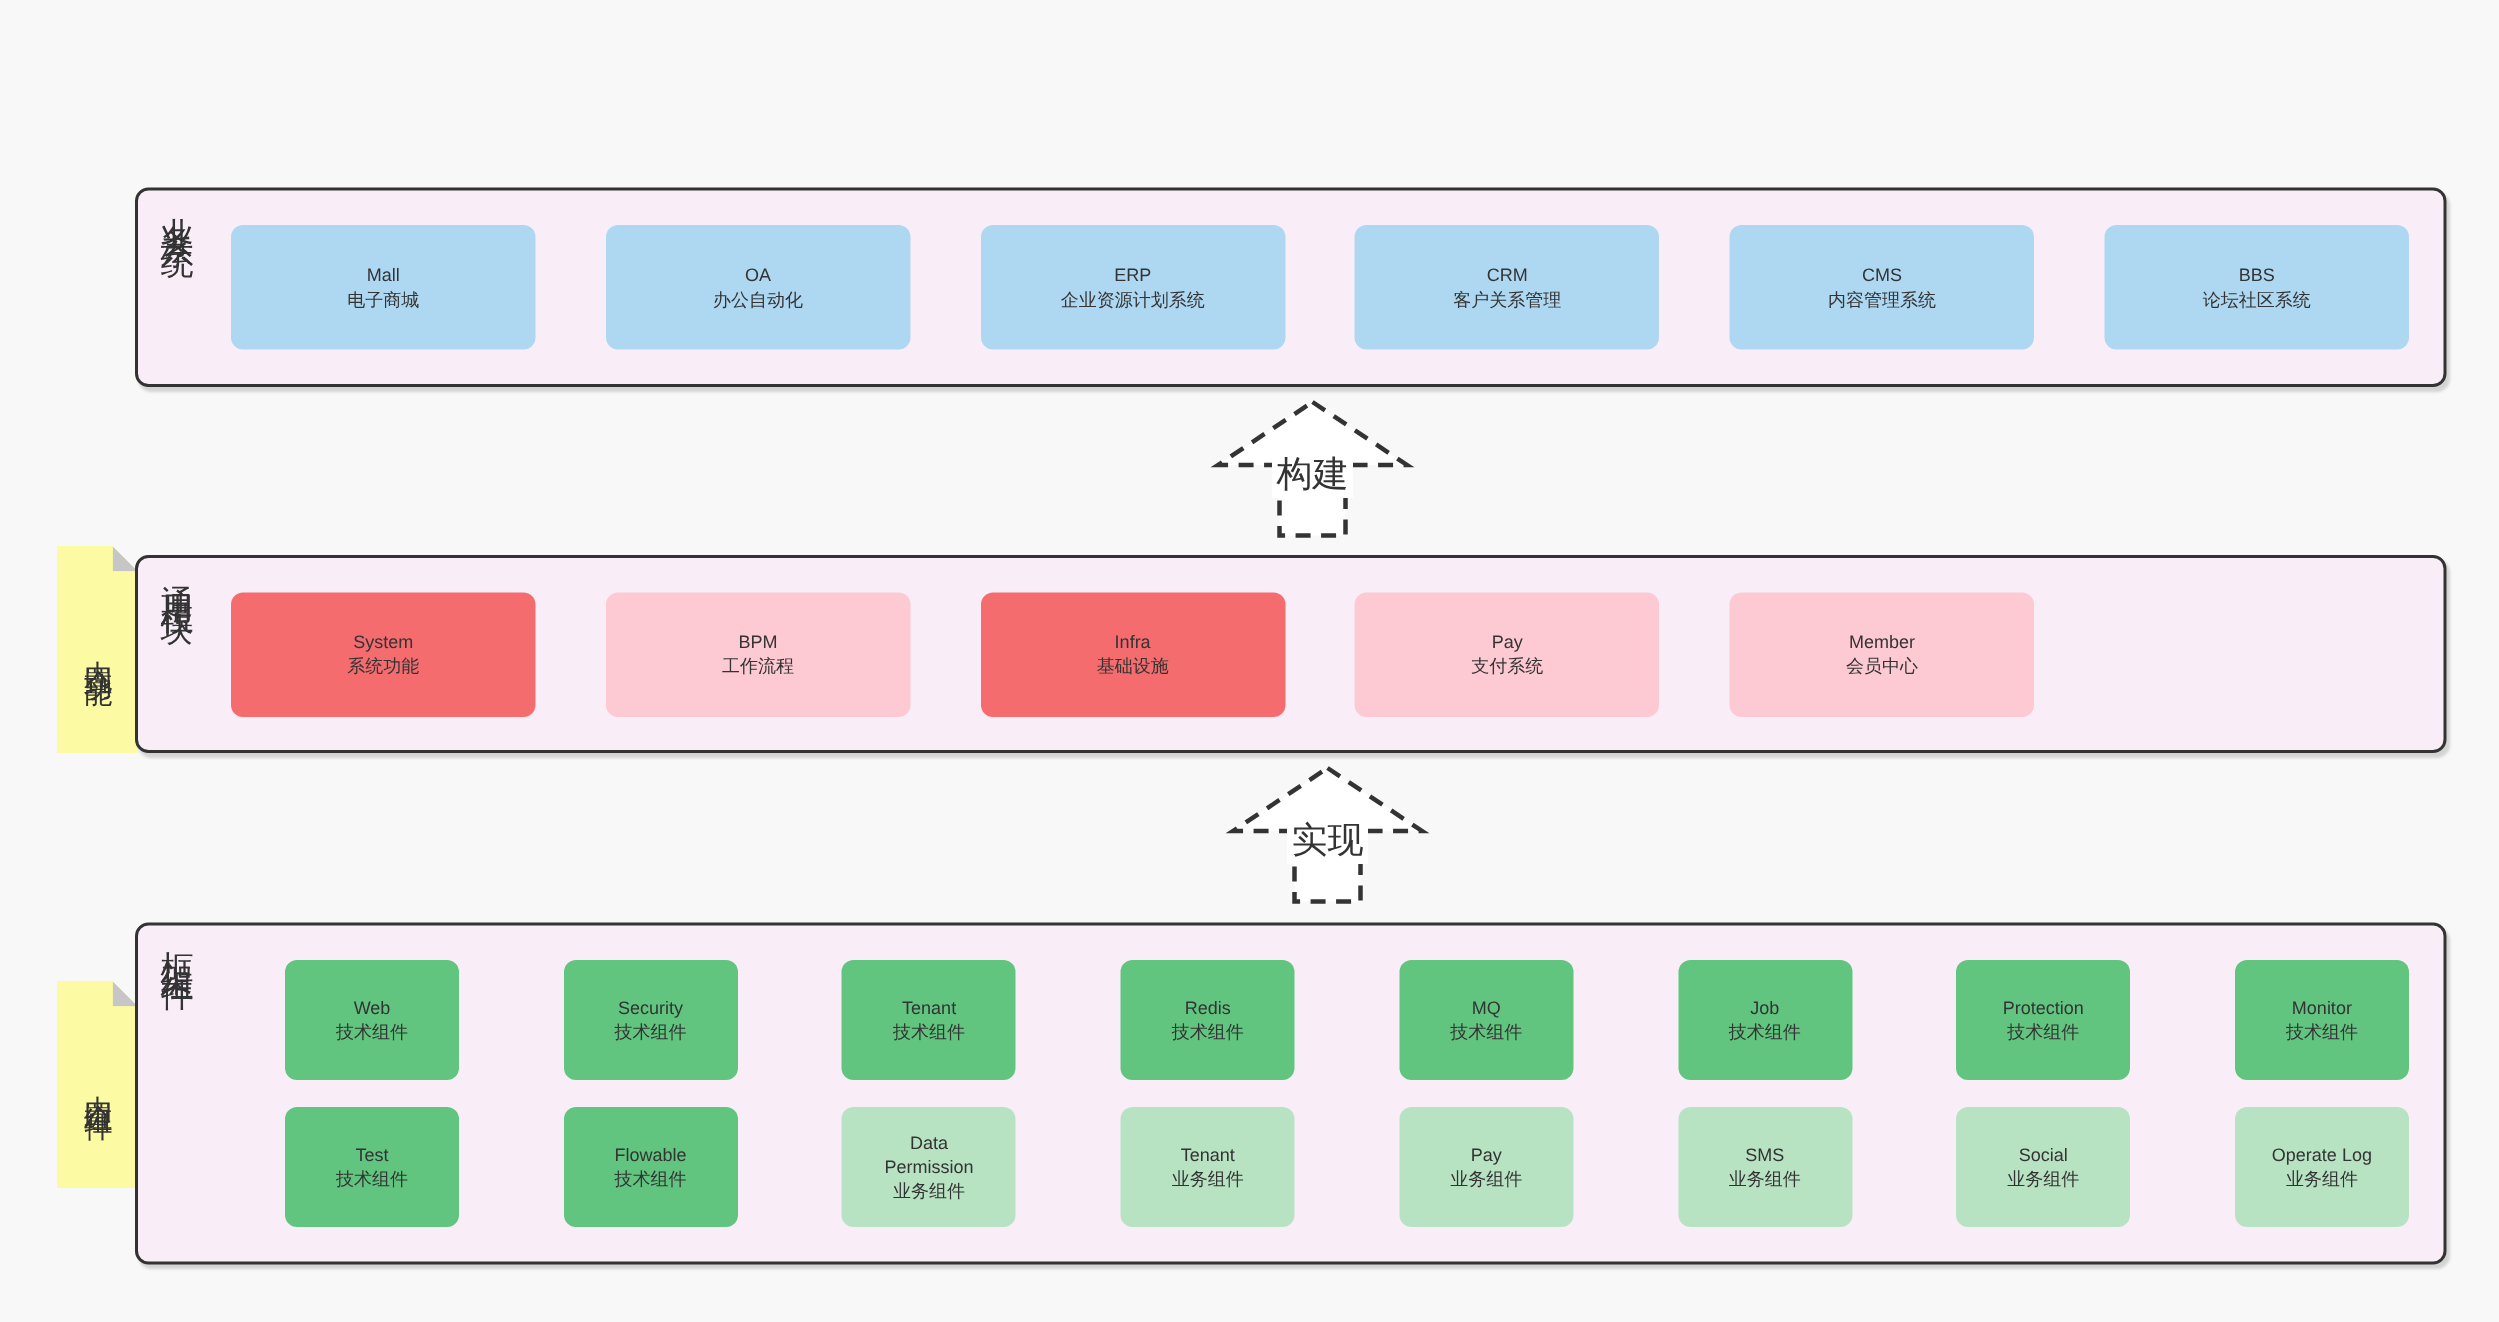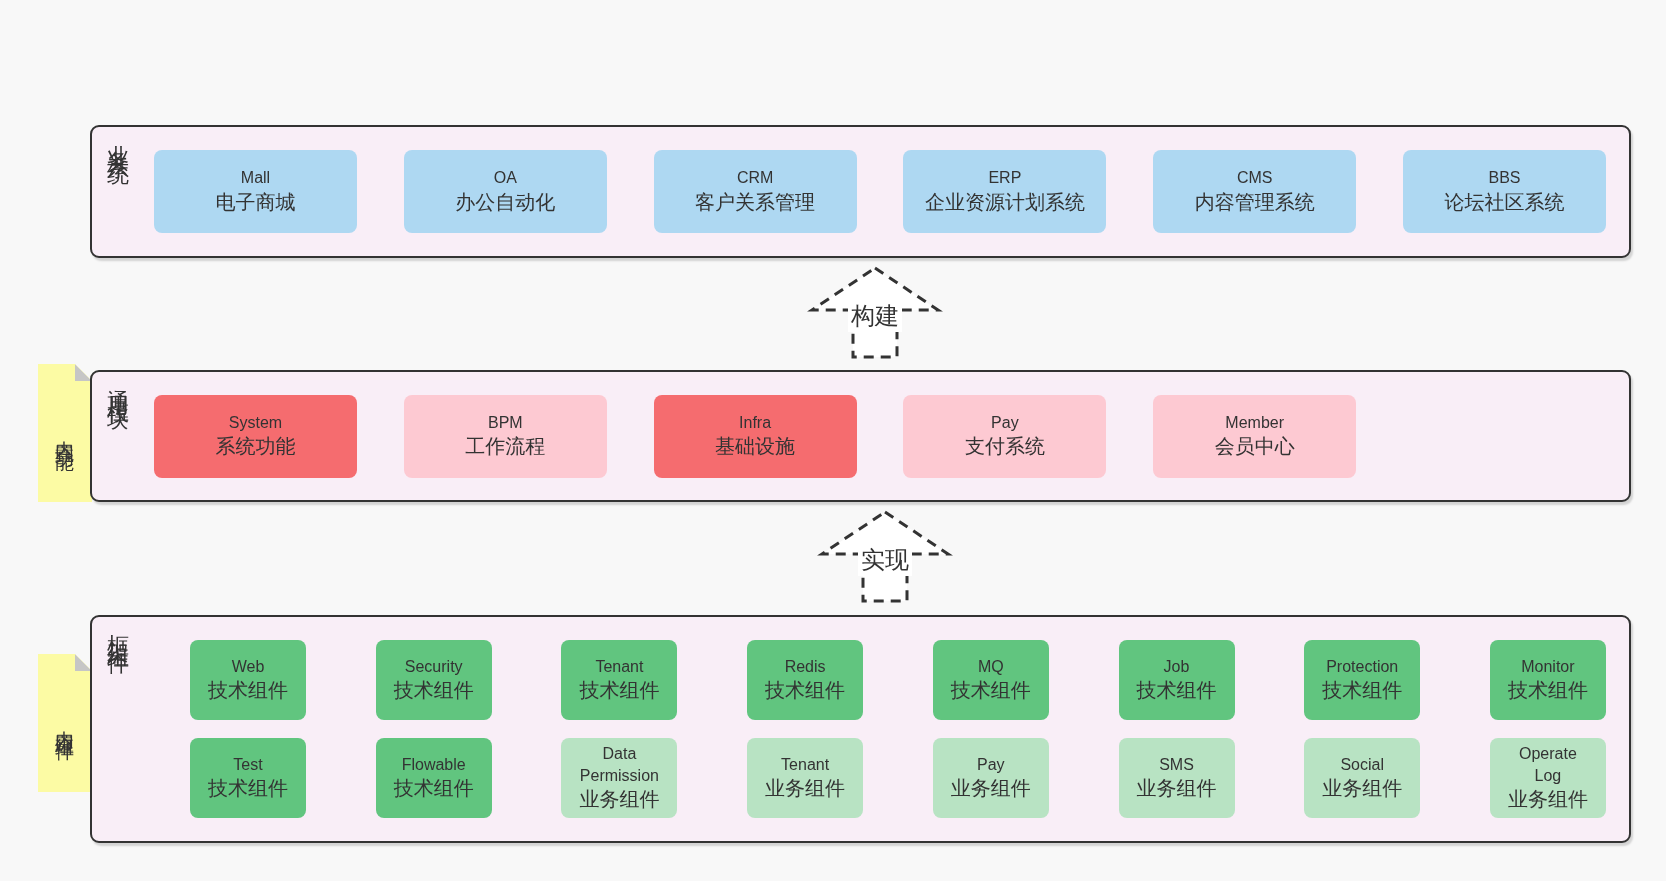--- a/index.html
+++ b/index.html
@@ -31,22 +31,22 @@
     display:grid;justify-content:space-between;align-content:center;
   }
   .boxes--six{grid-template-columns:repeat(6,203px);grid-auto-rows:83px;}
   .boxes--eight{grid-template-columns:repeat(8,152px);grid-auto-rows:80px;row-gap:18px;}
   .box{
     border-radius:8px;display:flex;flex-direction:column;
     align-items:center;justify-content:center;text-align:center;
     line-height:1.35;box-sizing:border-box;
   }
   .band--framework .box{padding:4px 16px;margin-left:36px;}
-  .box-title{font-size:16px;}
-  .box-subtitle{font-size:20px;}
+  .box-title{font-size:12px;}
+  .box-subtitle{font-size:12px;}
   .box--blue{background:var(--box-blue,#aed8f2);}
   .box--red{background:var(--box-red,#f56c6f);}
   .box--pink{background:var(--box-pink,#fdc9d2);}
   .box--green{background:var(--box-green,#61c57f);}
   .box--green-light{background:var(--box-green-light,#b8e3c3);}
   
   .sticky{
     position:absolute;left:38px;width:54px;height:138px;z-index:0;
     background:var(--sticky-yellow,#fcfba4);
     clip-path:polygon(0 0,calc(100% - 17px) 0,100% 17px,100% 100%,0 100%);
@@ -109,26 +109,26 @@
   <div class="boxes boxes--six">
       <div class="box box--blue">
     <span class="box-title">Mall</span>
     <span class="box-subtitle">电子商城</span>
   </div>
       <div class="box box--blue">
     <span class="box-title">OA</span>
     <span class="box-subtitle">办公自动化</span>
   </div>
       <div class="box box--blue">
+    <span class="box-title">ERP</span>
+    <span class="box-subtitle">企业资源计划系统</span>
+  </div>
+      <div class="box box--blue">
     <span class="box-title">CRM</span>
     <span class="box-subtitle">客户关系管理</span>
-  </div>
-      <div class="box box--blue">
-    <span class="box-title">ERP</span>
-    <span class="box-subtitle">企业资源计划系统</span>
   </div>
       <div class="box box--blue">
     <span class="box-title">CMS</span>
     <span class="box-subtitle">内容管理系统</span>
   </div>
       <div class="box box--blue">
     <span class="box-title">BBS</span>
     <span class="box-subtitle">论坛社区系统</span>
   </div>
     </div>

